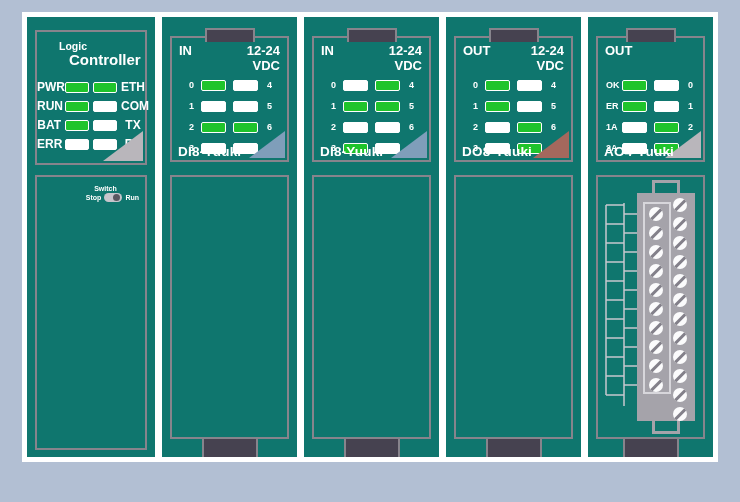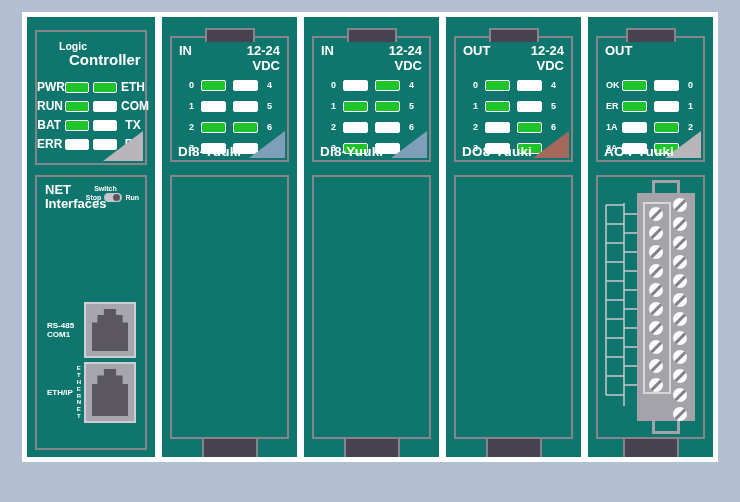--- a/index.html
+++ b/index.html
@@ -120,60 +120,28 @@
             <div class="led-row">
               <span class="lbl l">ERR</span>
               <span class="led" style="background: rgb(255, 255, 255);"></span>
               <span class="led" style="background: rgb(255, 255, 255);"></span>
               <span class="lbl r">RX</span>
             </div>
           </div>
         <div class="corner" style="background: rgb(185, 182, 187);"></div>
       </div>
       <div class="panel net-panel">
-        <div class="net-title">
-          <div>NET</div>
-          <div>Interfaces</div>
-        </div>
         <div class="switch-block">
           <div class="sw-cap">Switch</div>
           <div class="sw-row">
             <span>Stop</span>
             <div class="toggle">
               <div class="knob"></div>
             </div>
             <span>Run</span>
-          </div>
-        </div>
-        <div class="port-row row-rs485">
-          <div class="port-label">
-            <div>RS-485</div>
-            <div>COM1</div>
-          </div>
-          <div class="rj45-outer">
-            <div class="rj45-shape"></div>
-          </div>
-        </div>
-        <div class="port-row row-eth">
-          <div class="port-label">
-            <div>ETH/IP</div>
-            <div></div>
-          </div>
-          <div class="eth-vert">
-              <div>E</div>
-              <div>T</div>
-              <div>H</div>
-              <div>E</div>
-              <div>R</div>
-              <div>N</div>
-              <div>E</div>
-              <div>T</div>
-            </div>
-          <div class="rj45-outer">
-            <div class="rj45-shape"></div>
           </div>
         </div>
       </div>
     </section>
 
     <section class="module m2">
       <div class="top-notch"></div>
       <div class="panel led-panel">
         <div class="panel-head">
           <span class="dir">IN</span>

